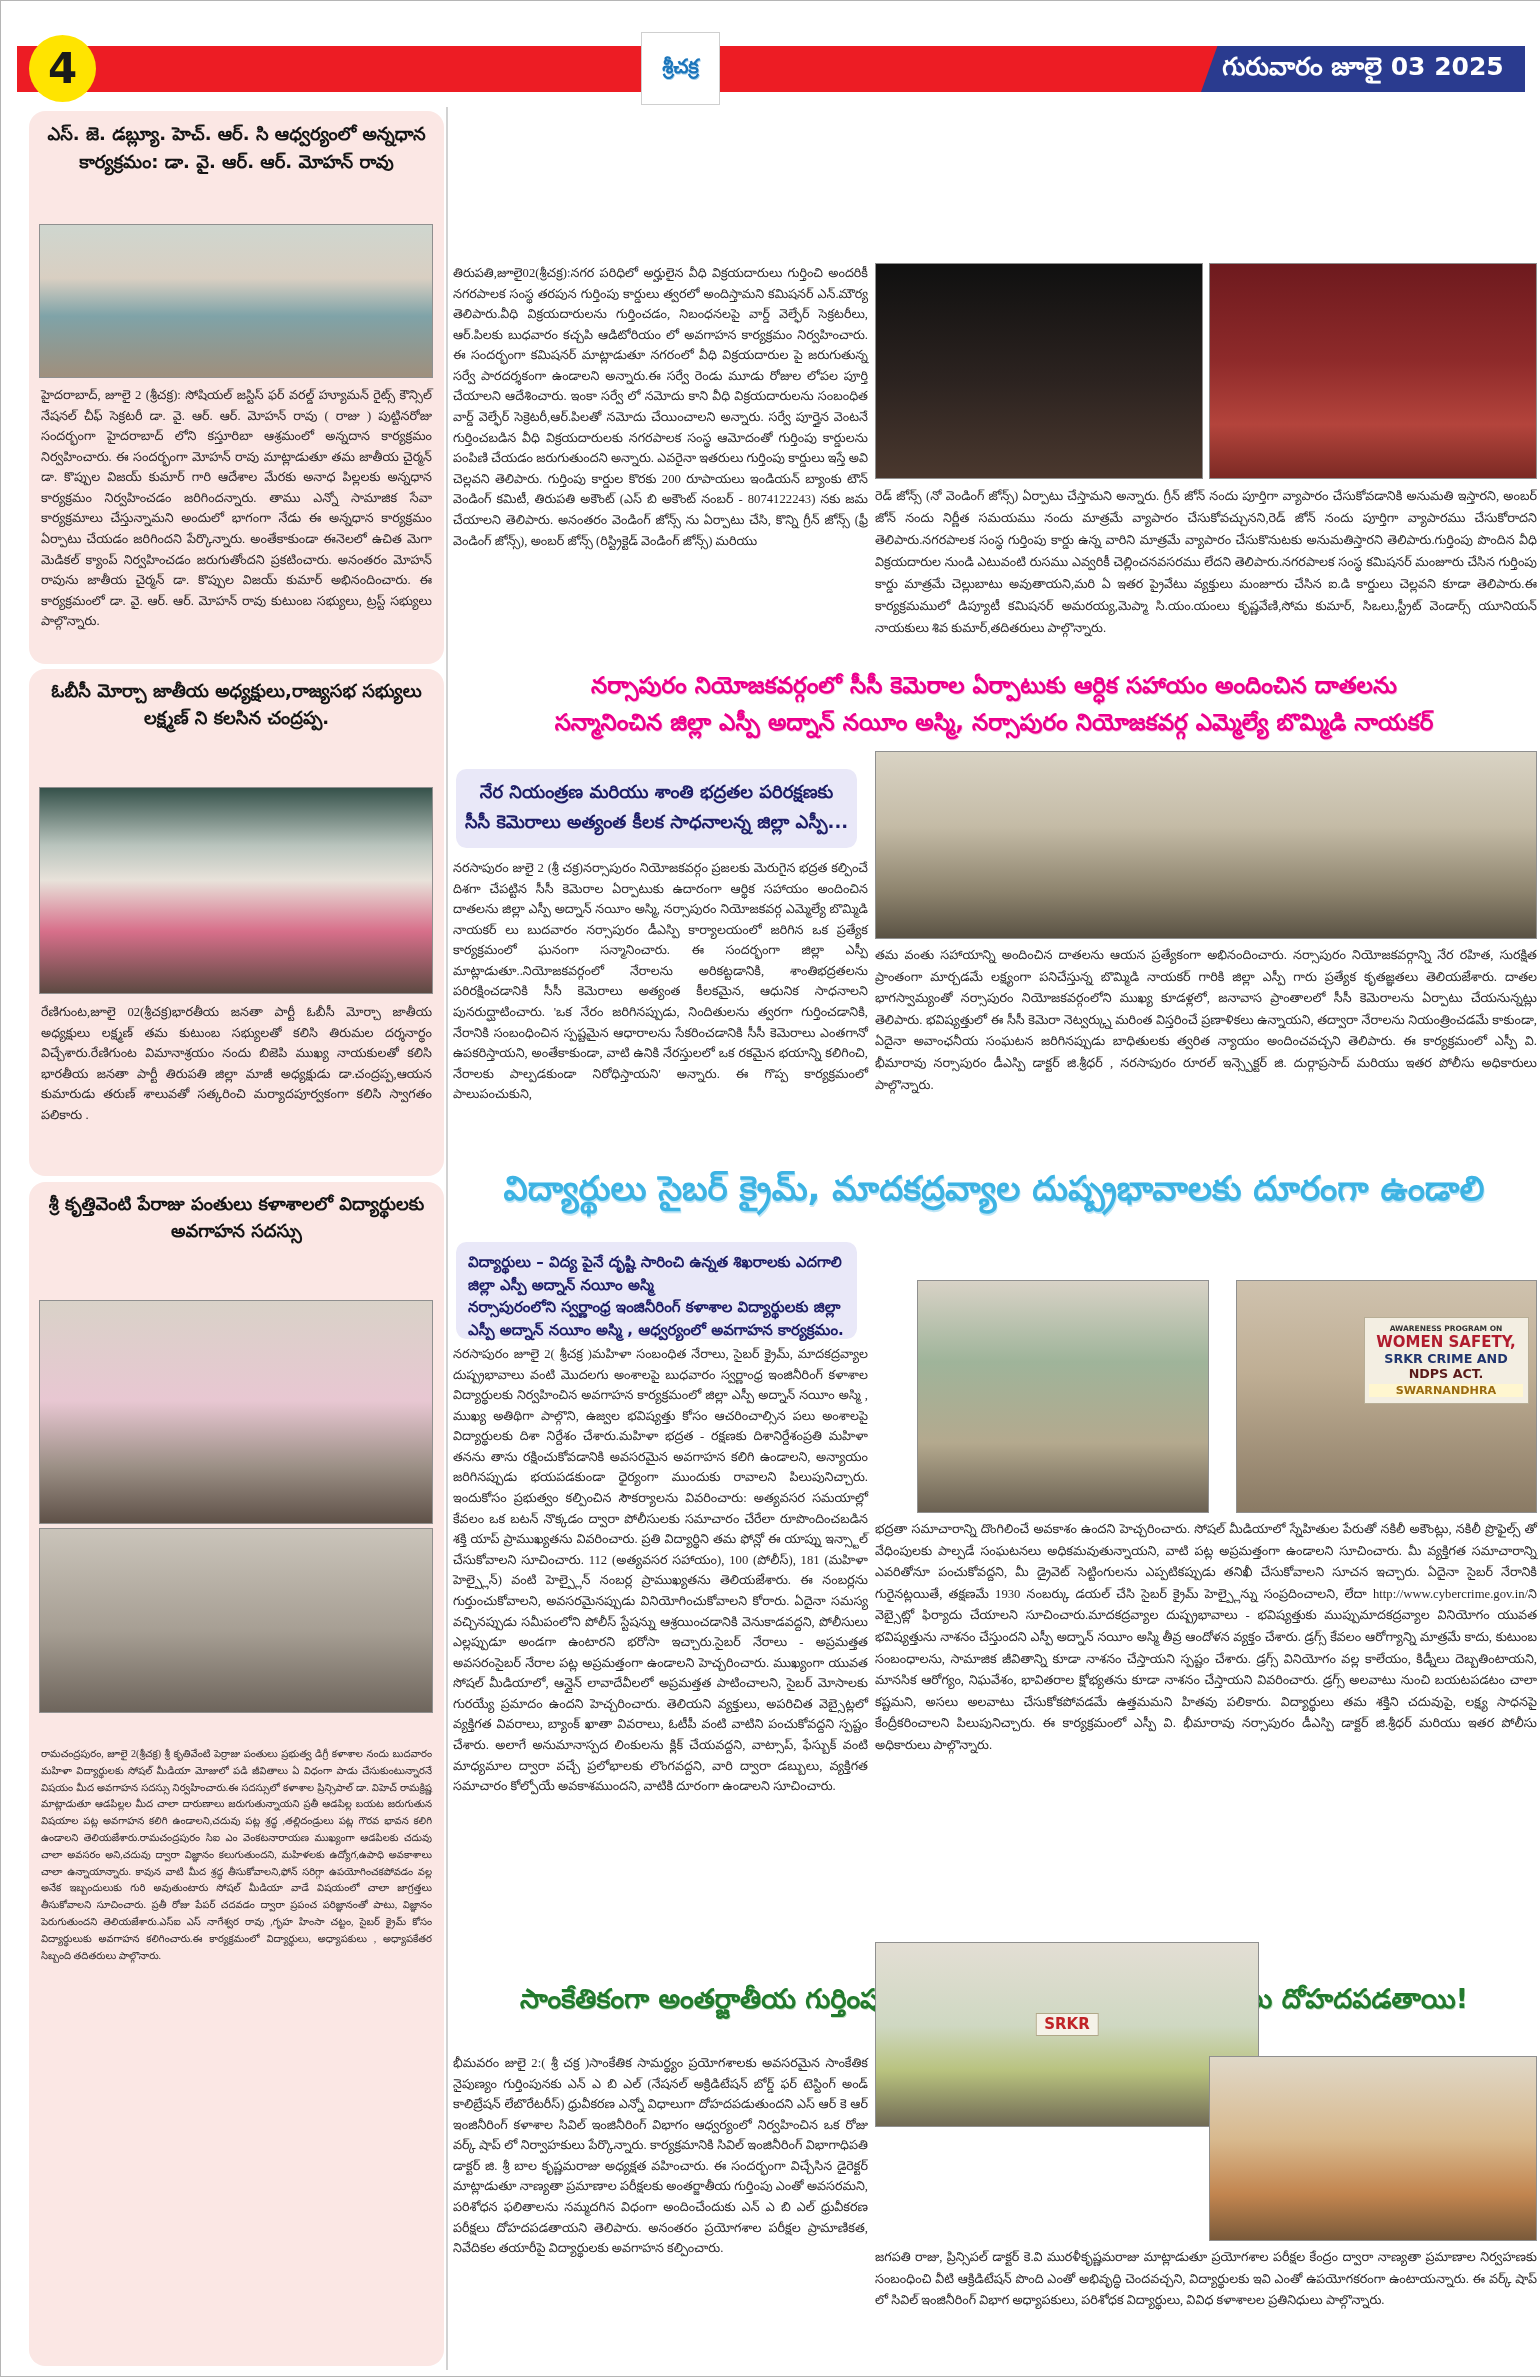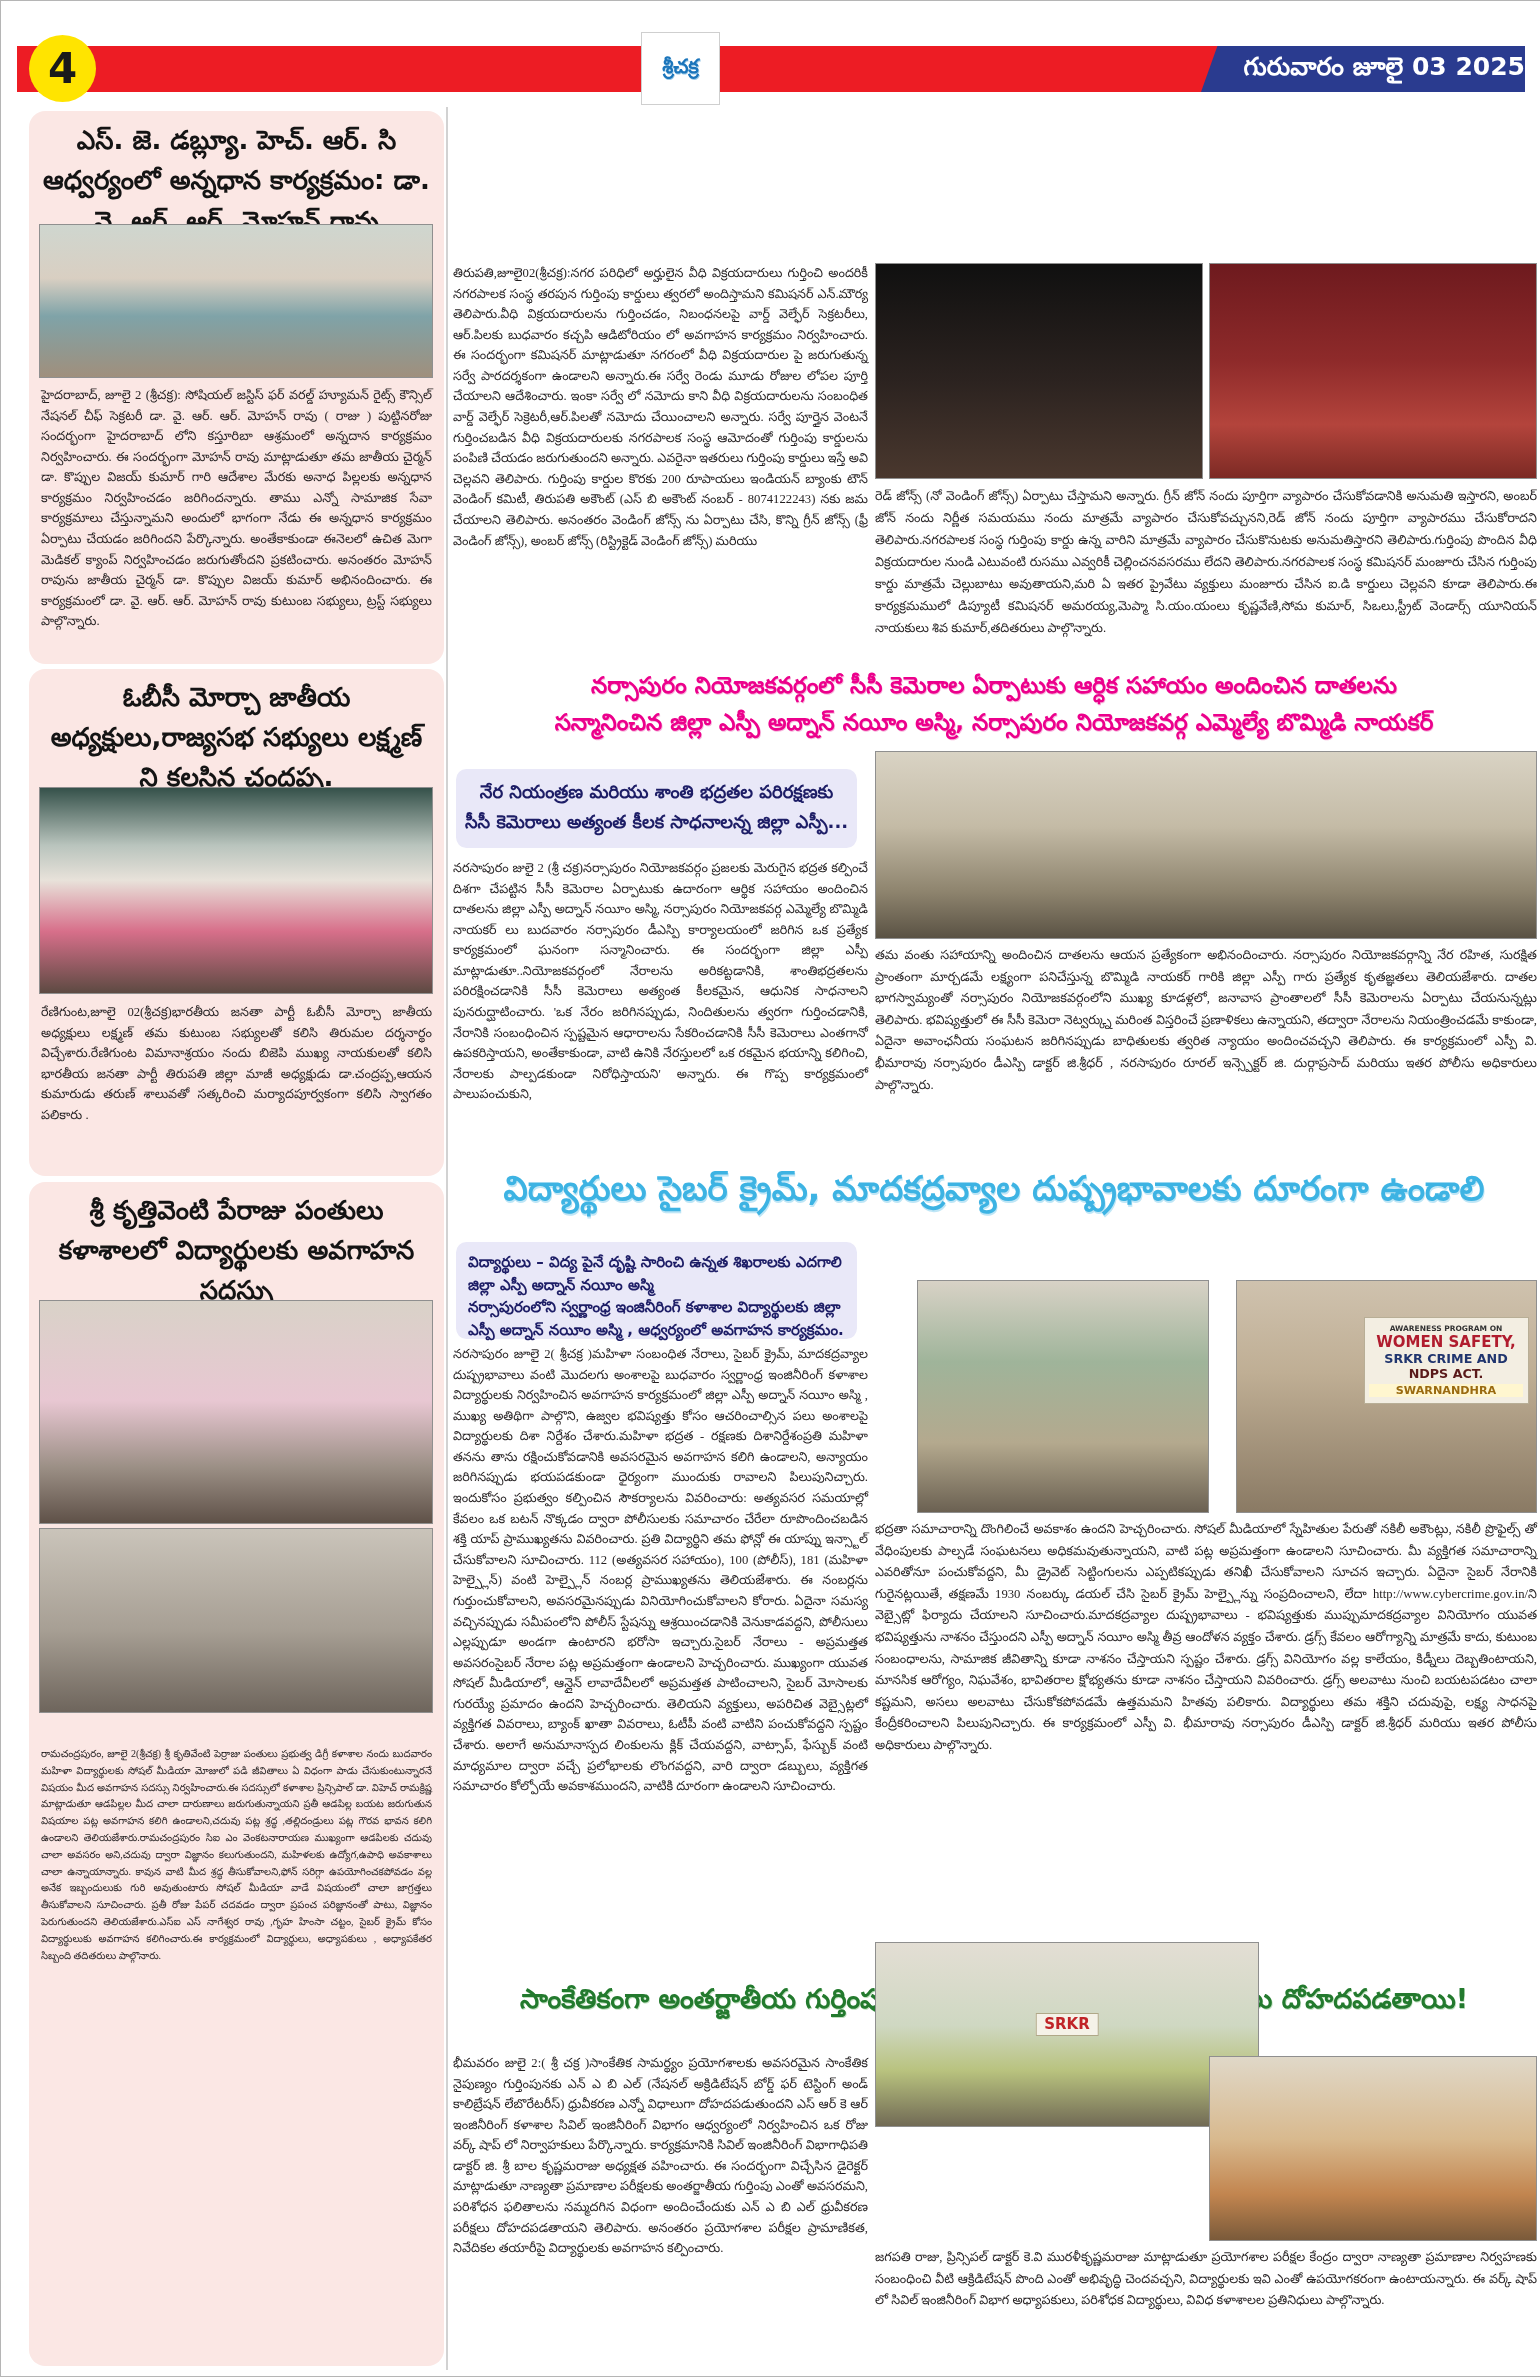--- a/index.html
+++ b/index.html
@@ -8,29 +8,29 @@
          font-family:"Liberation Serif", serif;color:#231f20;}
   .abs{position:absolute;box-sizing:border-box;}
   
   .masthead-bar{background:#ed1c24;}
   .page-circle{background:#ffe400;border-radius:50%;display:flex;align-items:center;justify-content:center;
                font-family:"DejaVu Sans",sans-serif;font-weight:bold;font-size:42px;color:#1a1a1a;}
   .masthead-box{background:#ffffff;border:0.7px solid #cfcfcf;display:flex;flex-direction:column;
                 align-items:center;justify-content:center;}
   .masthead-title{color:#1b75bb;font-family:"DejaVu Sans",sans-serif;font-weight:bold;font-size:20px;
                   text-shadow:0.7px 0.7px 0 #9ecbe8;}
-  .date-box{background:#2a3b8f;color:#ffffff;display:flex;align-items:center;justify-content:flex-end;
+  .date-box{background:#2a3b8f;color:#ffffff;display:flex;align-items:center;justify-content:center;
             font-family:"DejaVu Sans",sans-serif;font-weight:bold;font-size:25px;
             clip-path:polygon(16.4px 0,100% 0,100% 100%,0 100%);}
   
   .vrule{background:#d2d2d2;}
   
   .pink-art{background:#fbe7e4;border-radius:16.4px;}
   .lhead{font-family:"DejaVu Sans",sans-serif;font-weight:bold;color:#141414;
-         font-size:26px;line-height:1.55;text-align:center;}
+         font-size:18px;line-height:1.55;text-align:center;}
   .body-txt{font-size:12.7px;line-height:1.62;text-align:justify;}
   .body-lg{font-size:10px;line-height:1.68;margin-top:24px;}
   .prelines{white-space:pre-line;}
   
   .head-red{color:#e11b22;font-family:"DejaVu Sans",sans-serif;font-weight:bold;
             font-size:43px;line-height:1.55;text-align:center;}
   .head-magenta{color:#ec008c;font-family:"DejaVu Sans",sans-serif;font-weight:bold;
             font-size:23px;line-height:1.6;text-align:center;text-shadow:0.7px 0.7px 0 #f7b9dd;}
   .head-blue{color:#3db3e3;font-family:"DejaVu Sans",sans-serif;font-weight:bold;
             font-size:34px;line-height:1.2;text-align:center;text-shadow:0.7px 1.5px 0 #bfe6f6;}

